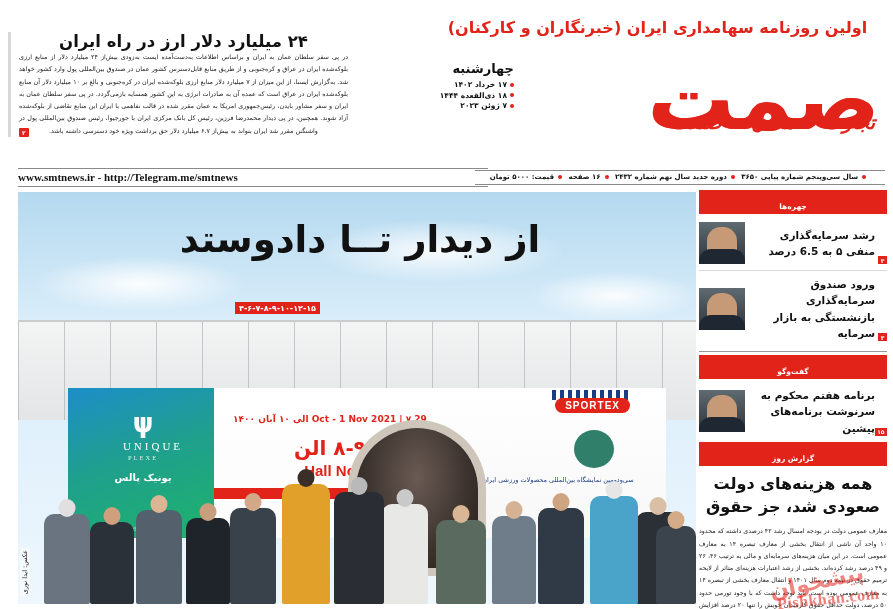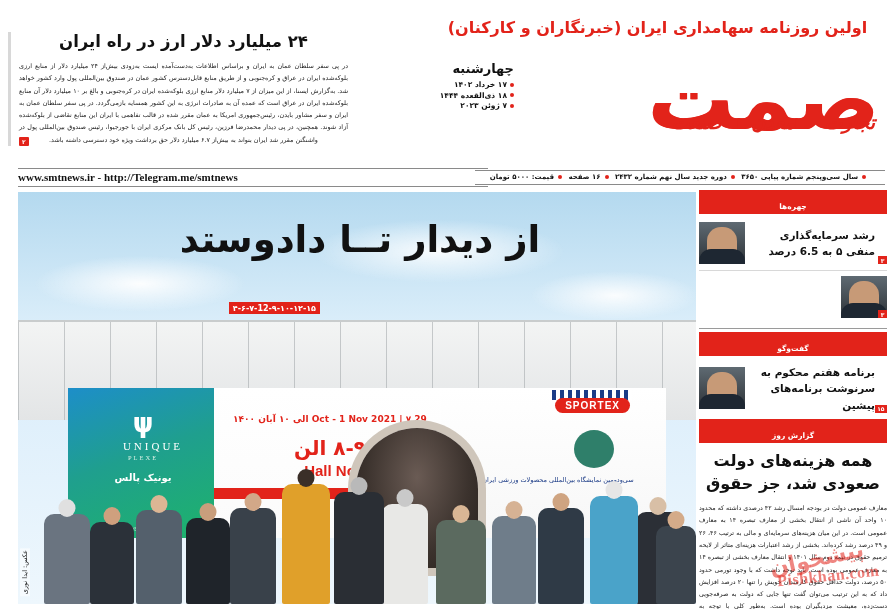--- a/index.html
+++ b/index.html
@@ -23,21 +23,20 @@
   .lead {
     position: absolute; right: 545px; top: 32px;
     width: 340px;
     direction: rtl;
     border-left: 3px solid #d8d8d8;
     padding-left: 8px;
   }
   .lead-title {
     font-size: 16.5px; font-weight: bold; color: #111;
     text-align: center; letter-spacing: -0.3px;
-    margin-bottom: 9px;
   }
   .lead-body {
     font-size: 6.4px; line-height: 1.92; color: #1a1a1a;
     text-align: justify; text-align-last: center;
   }
   .lead-pagebadge {
     display: inline-block; background: #e2231a; color: #fff;
     font-size: 6px; font-weight: bold;
     padding: 1px 3px; border-radius: 1px;
     float: left; margin-top: -9px;
@@ -374,21 +373,21 @@
       <span class="bul"></span><span>قیمت: ۵۰۰۰ تومان</span>
     </div>
 
     <div class="urlstrip">www.smtnews.ir  -   http://Telegram.me/smtnews</div>
   </div>
 
   <div class="photo">
     <div class="sky"></div>
 
     <div class="headline-main">از دیدار تــا دادوستد</div>
-    <div class="headline-pages">۴-۶-۷-12-۹-۱۰-۱۲-۱۵</div>
+    <div class="headline-pages">۴-۶-۷-۸-۹-۱۰-۱۲-۱۵</div>
 
     <div class="facade"></div>
 
     <div class="banner-row">
       <div class="bn bn-unique">
         <div class="u-logo">ψ</div>
         <div class="u-name">UNIQUE</div>
         <div class="u-sub">PLEXE</div>
         <div class="u-fa">یونیک پالس</div>
         <div class="u-foot">تجارت نوین</div>
@@ -468,20 +467,21 @@
     <div class="brief">
       <div class="brief-text">رشد سرمایه‌گذاری منفی ۵ به 6.5 درصد</div>
       <div class="brief-thumb">
         <div class="face"></div>
         <div class="suit"></div>
       </div>
       <span class="brief-badge">۳</span>
     </div>
 
     <div class="brief">
+      <div class="brief-text">ورود صندوق سرمایه‌گذاری بازنشستگی به بازار سرمایه</div>
       <div class="brief-thumb">
         <div class="face"></div>
         <div class="suit"></div>
       </div>
       <span class="brief-badge">۳</span>
     </div>
 
     <div class="sep"></div>
 
     <div class="sec-head">گفت‌وگو</div>

